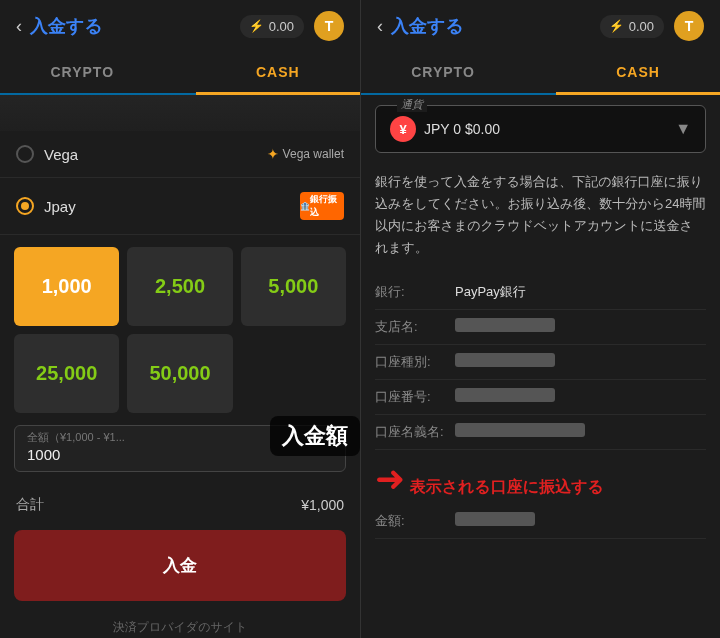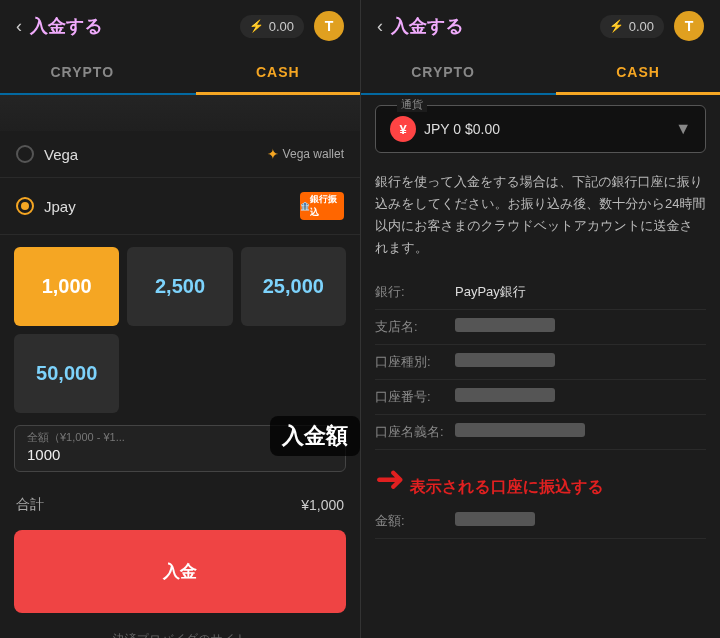--- a/index.html
+++ b/index.html
@@ -38,21 +38,21 @@
       display: flex;
       align-items: center;
       gap: 8px;
     }
     .back-arrow {
       color: #ccc;
       font-size: 18px;
       cursor: pointer;
     }
     .header-title {
-      color: #f0abfc;
+      color: #3b82f6;
       font-size: 18px;
       font-weight: 600;
     }
     .header-right {
       display: flex;
       align-items: center;
       gap: 10px;
     }
     .balance-badge {
       display: flex;
@@ -190,21 +190,21 @@
       font-weight: 600;
       cursor: pointer;
       border: none;
     }
     .amount-btn.selected {
       background: #f5a623;
       color: #fff;
     }
     .amount-btn.unselected {
       background: #2e2e2e;
-      color: #7dd3fc;
+      color: #84cc16;
     }
 
     
     .input-section {
       padding: 0 14px 10px 14px;
     }
     .input-label-row {
       display: flex;
       align-items: center;
       border: 1px solid #444;
@@ -246,25 +246,25 @@
       gap: 34px;
     }
     .total-amount {
       color: #ccc;
       font-size: 14px;
     }
 
     
     .deposit-btn {
       margin: 8px 14px;
-      background: #ef4444;
+      background: #7f1d1d;
       color: #fff;
       border: none;
       border-radius: 8px;
-      padding: 30px;
+      padding: 24px;
       width: calc(100% - 28px);
       font-size: 17px;
       font-weight: bold;
       cursor: pointer;
       text-align: center;
     }
 
     .provider-note {
       text-align: center;
       color: #666;
@@ -422,20 +422,21 @@
           <span style="font-size:8px;">🏦</span>
           <span>銀行振込</span>
         </div>
       </div>
     </div>
 
     
     <div class="amount-grid">
       <button class="amount-btn selected">1,000</button>
       <button class="amount-btn unselected">2,500</button>
+      <button class="amount-btn unselected">5,000</button>
       <button class="amount-btn unselected">25,000</button>
       <button class="amount-btn unselected">50,000</button>
     </div>
 
     
     <div class="input-section">
       <div class="deposit-label-overlay">
         <div class="input-label-row">
           <span class="input-hint">全額（¥1,000 - ¥1...</span>
           <input type="text" style="margin-top: 12px;" value="1000">
@@ -479,21 +480,21 @@
   </div>
 
   <div class="tabs">
     <div class="tab">CRYPTO</div>
     <div class="tab active">CASH</div>
   </div>
 
   <div class="content">
 
     <div class="currency-selector-wrapper">
-      <span style="position:absolute; top:-8px; left:22px; background:#1c1c1c; color:#888; font-size:11px; padding:0 4px; z-index:1;">通貨</span>
+      <span style="position:absolute; top:-8px; left:22px; background:#1c1c1c; color:#888; font-size:11px; padding:0 4px; z-index:1;font-style:italic;">通貨</span>
       <div class="currency-selector-inner">
         <div class="currency-left">
           <div class="yen-circle">¥</div>
           <span class="currency-info">
             <span>JPY</span>
             <span> </span>
             <span>0</span>
             <span> </span>
             <span>$0.00</span>
           </span>

